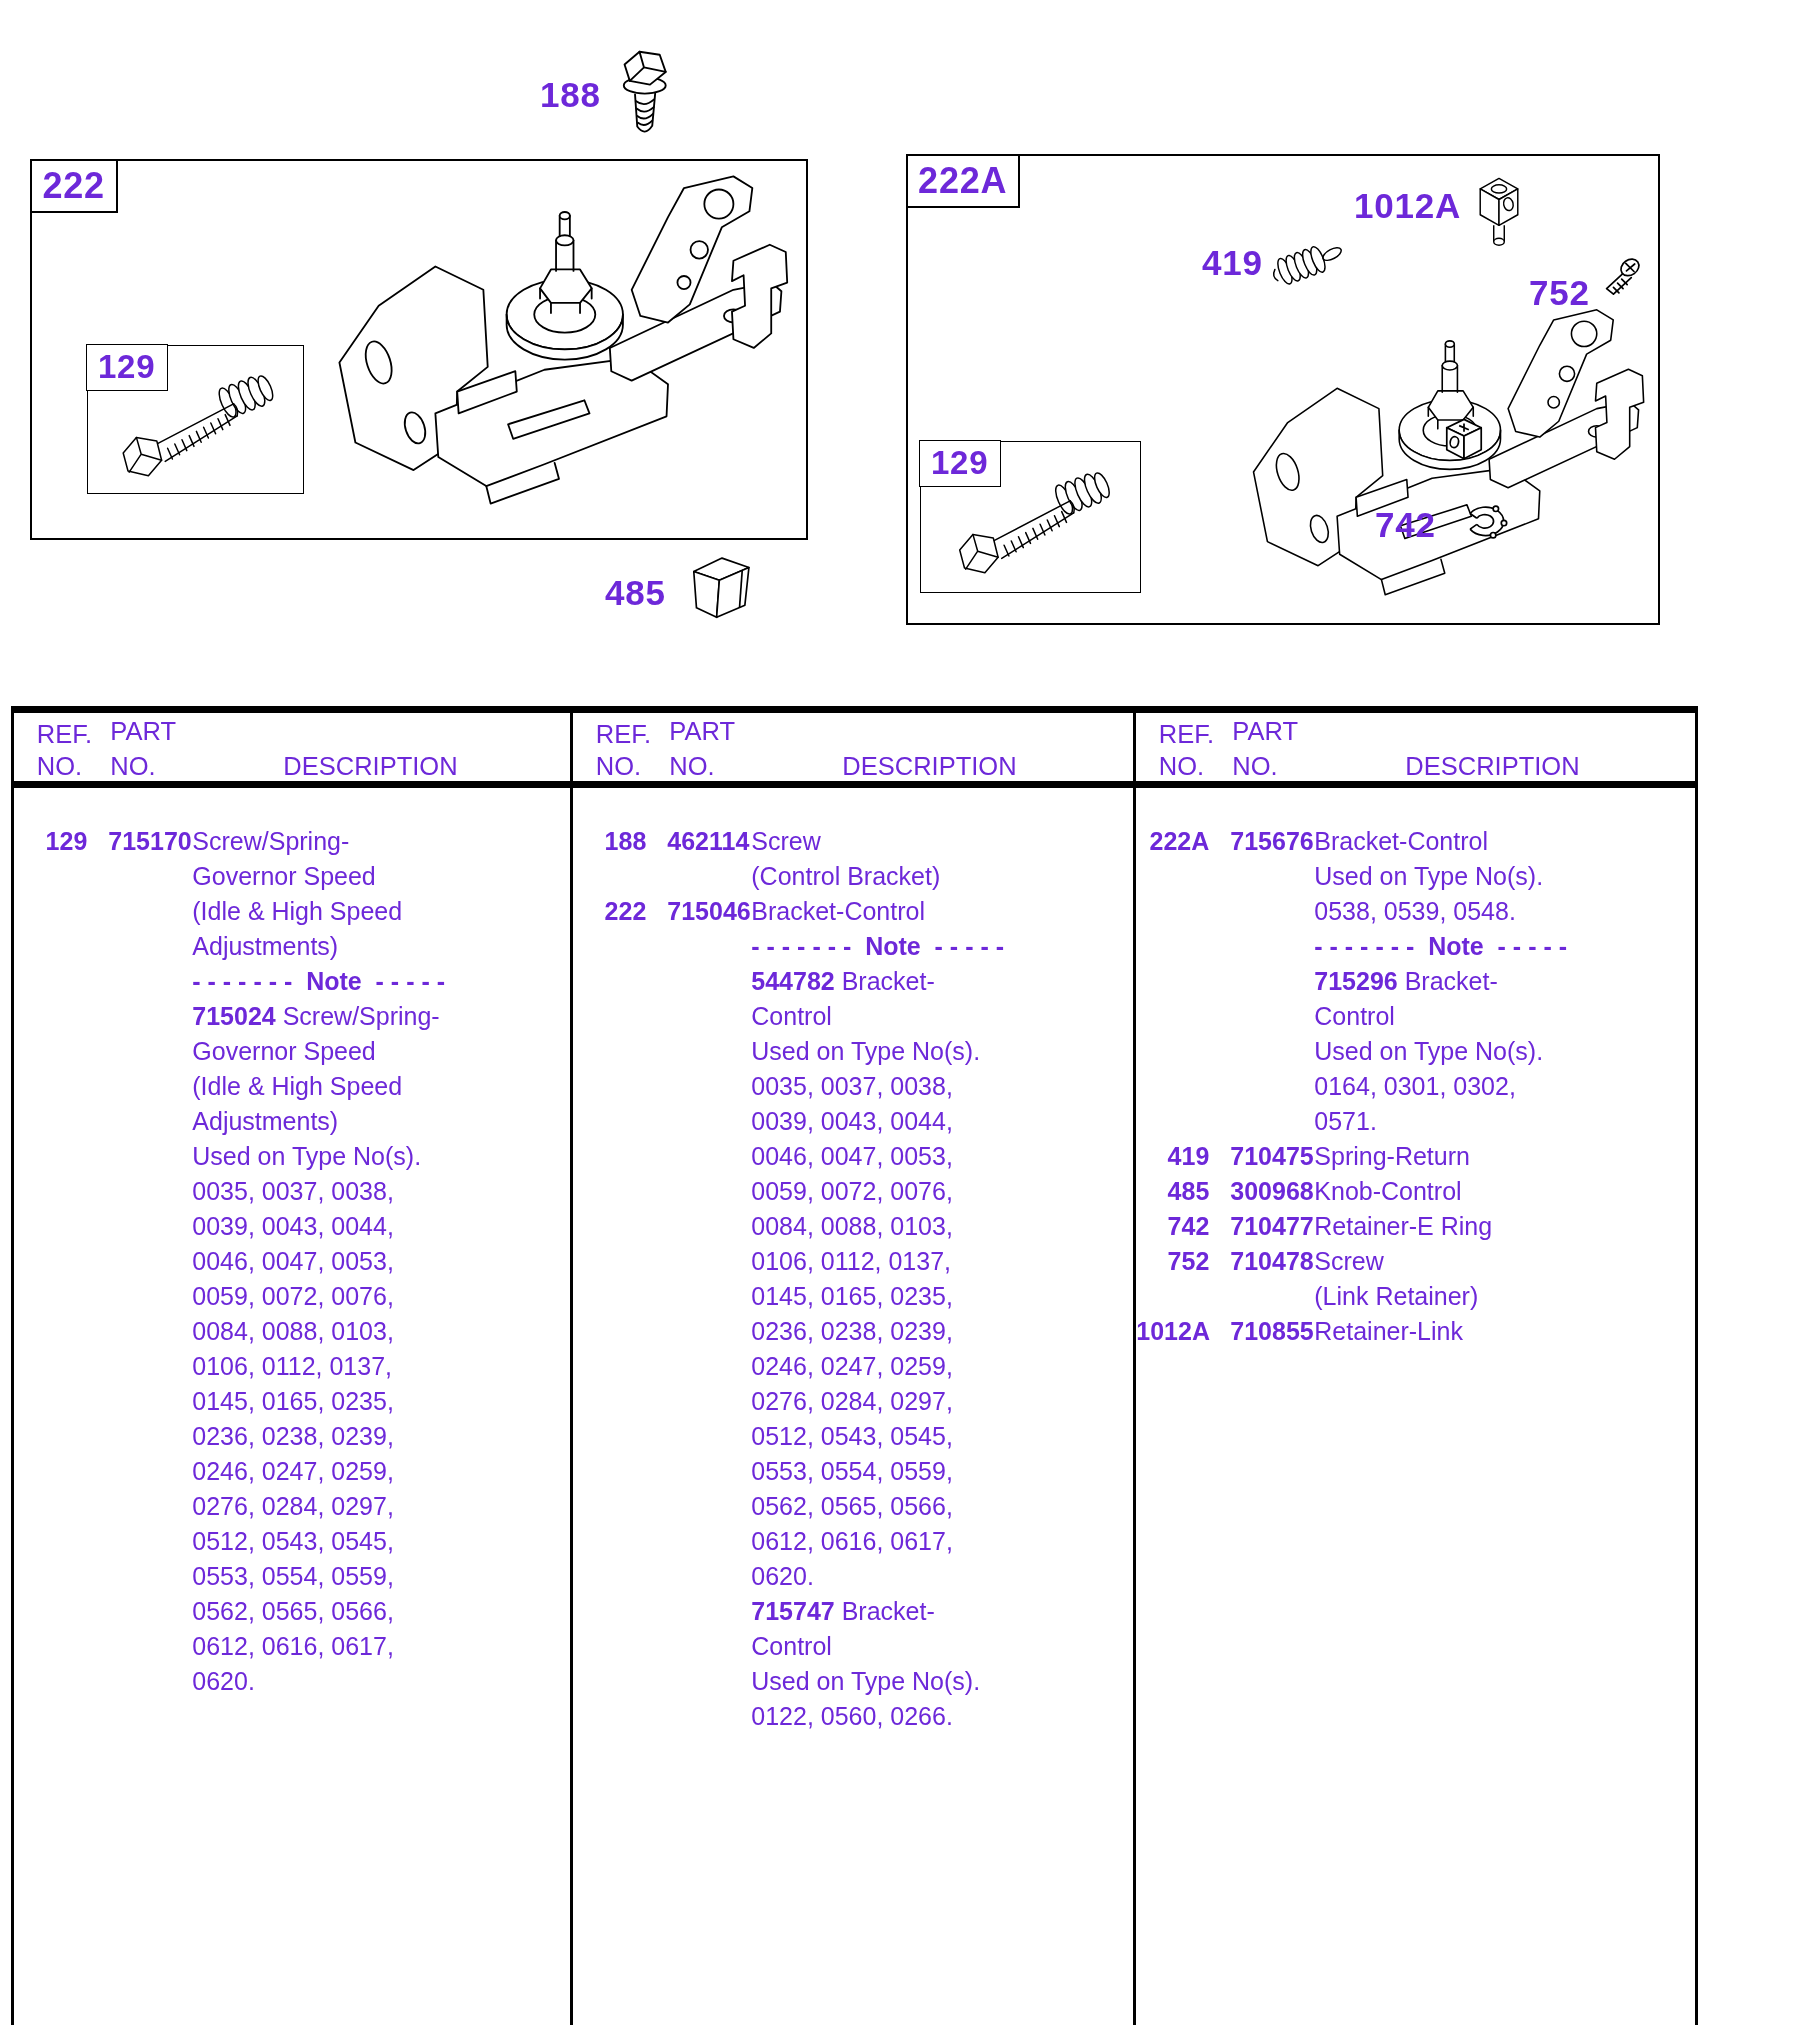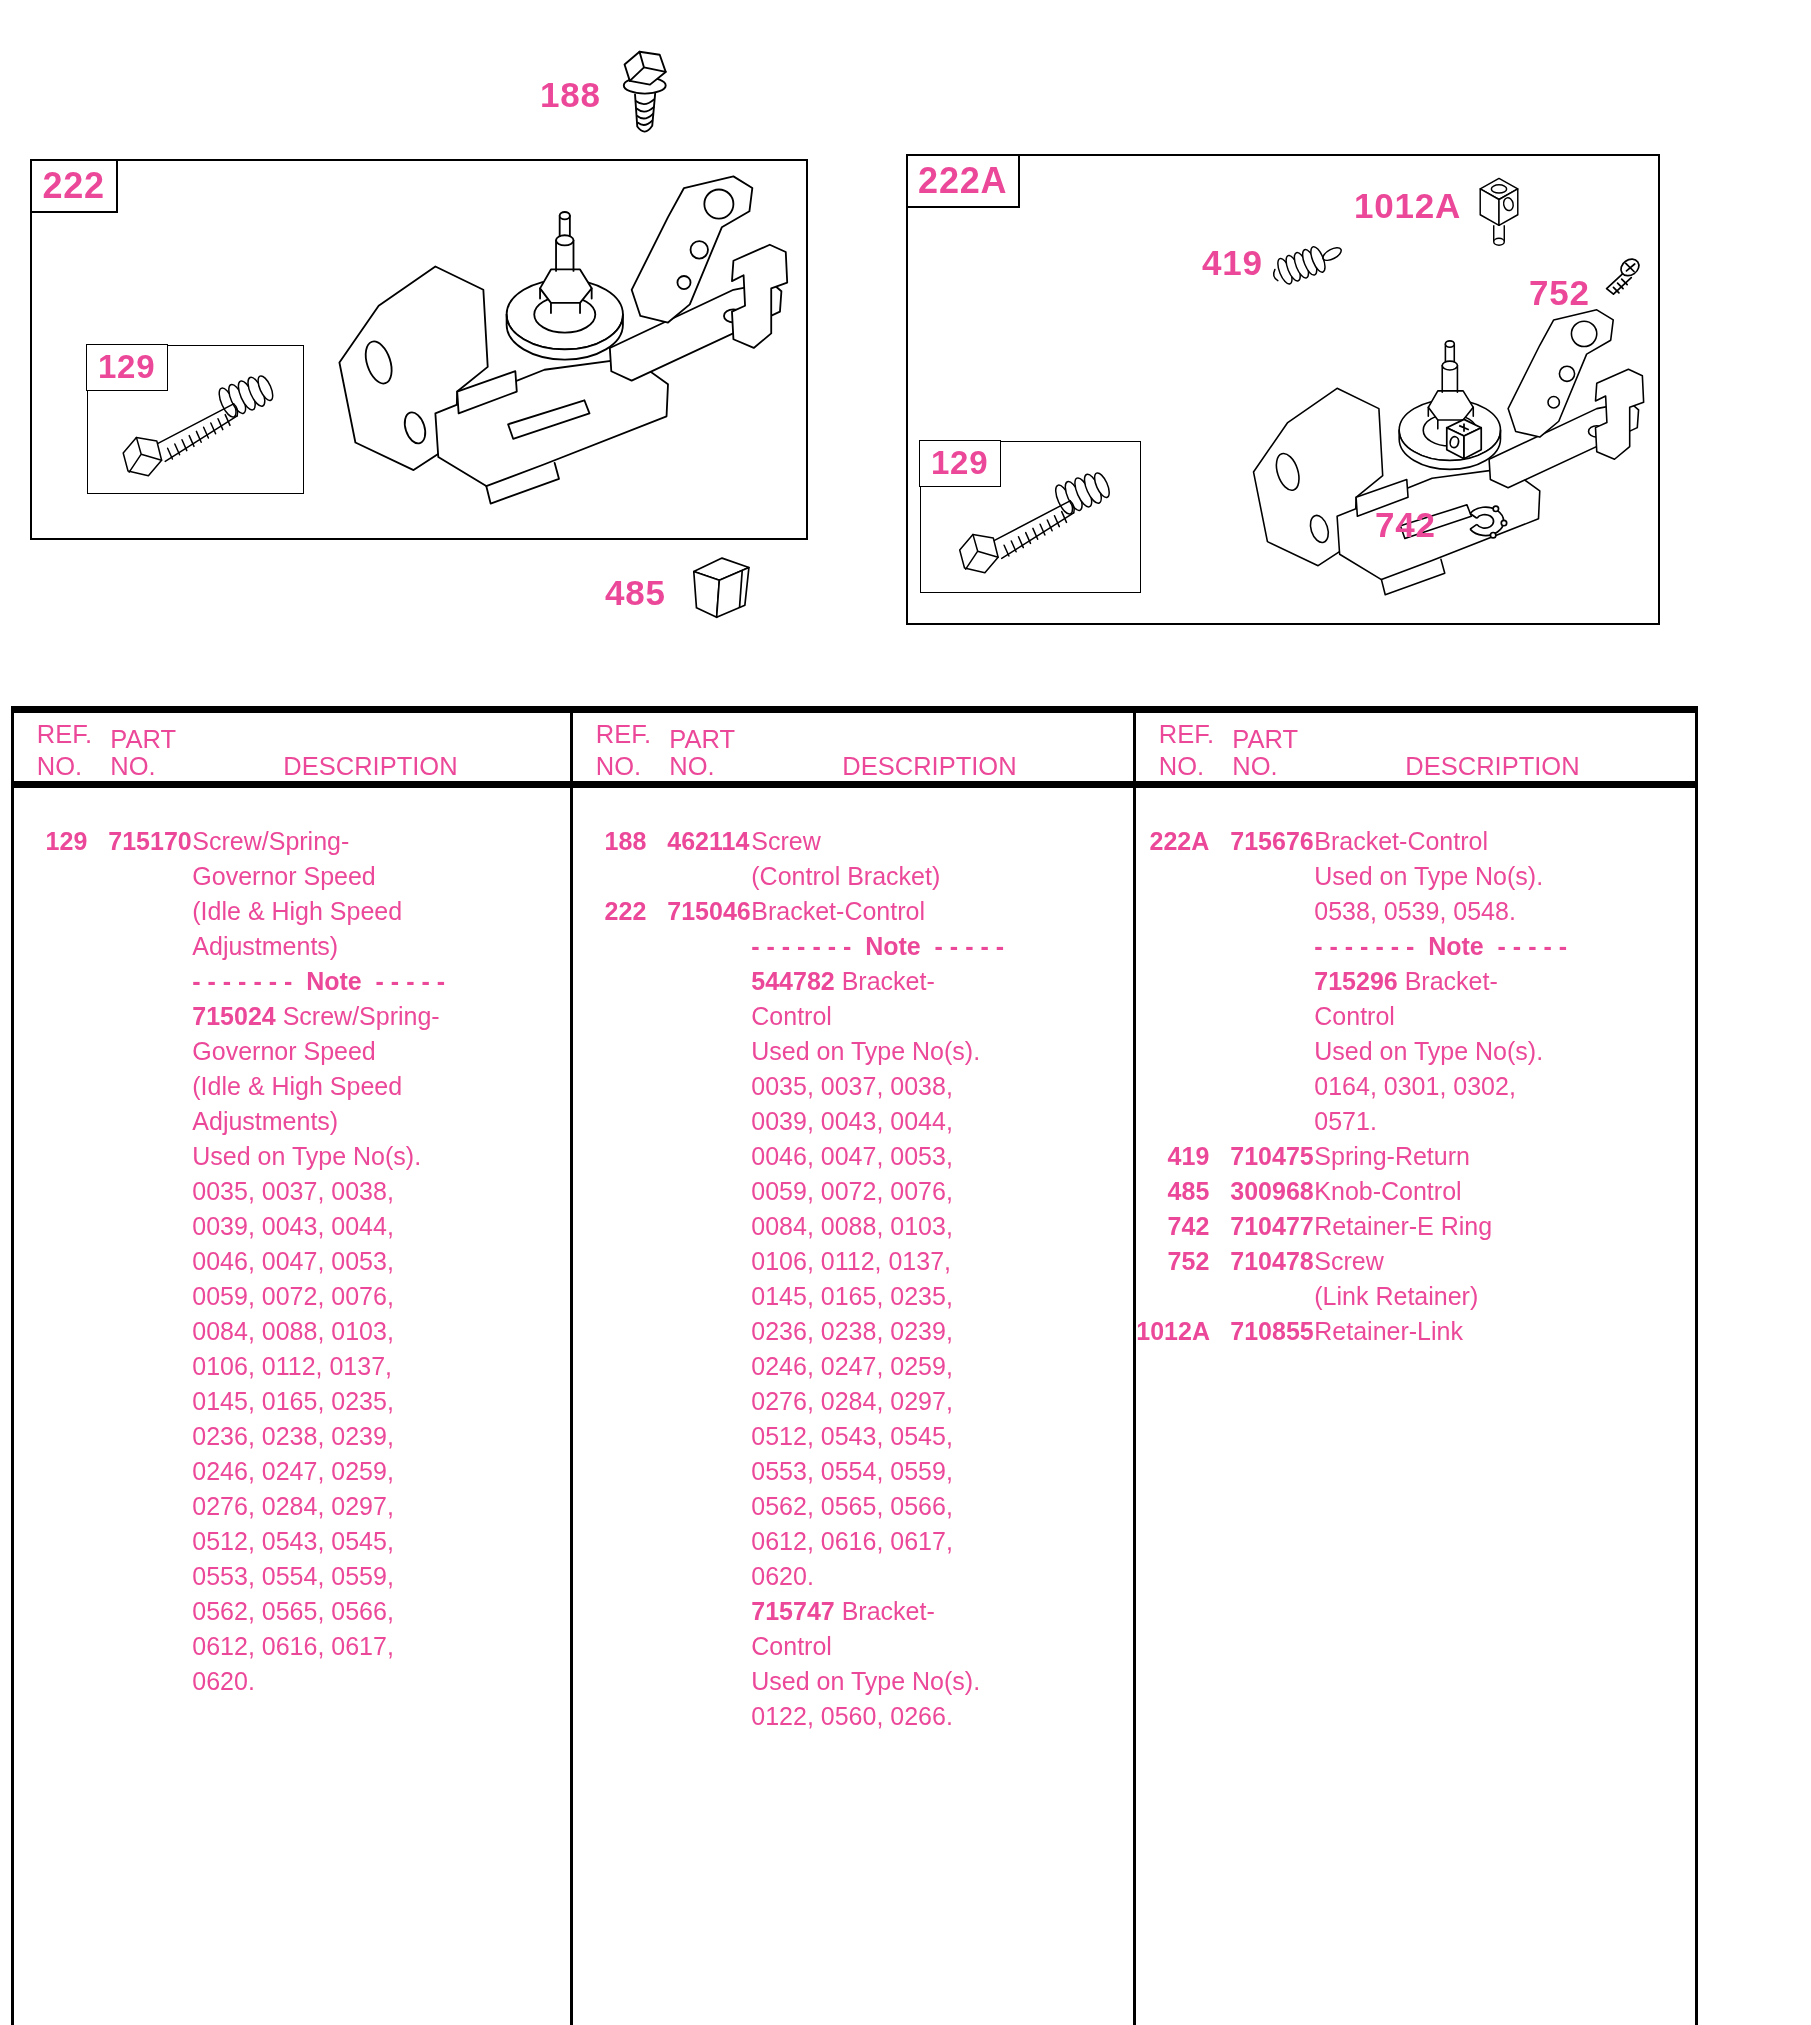--- a/index.html
+++ b/index.html
@@ -1,37 +1,37 @@
 <!DOCTYPE html>
 <html style="font-size:12px"><head>
 <meta charset="utf-8">
 <style>
   html,body{margin:0;padding:0;background:#fff;}
-  .page{position:relative;width:1811px;height:2025px;background:#fff;color:#ec4899;
+  .page{position:relative;width:1811px;height:2025px;background:#fff;color:#6d28d9;
         font-family:"Liberation Sans",sans-serif;overflow:hidden;}
 
   
   .lbl{position:absolute;font-weight:bold;font-size:35px;line-height:1;letter-spacing:0.8px;}
   .dbox{position:absolute;border:2.3px solid #000;background:#fff;}
   .tag{position:absolute;left:-2.3px;top:-2.3px;border:2.3px solid #000;background:#fff;
        display:flex;align-items:center;justify-content:center;
        font-weight:bold;font-size:36px;letter-spacing:0.8px;}
   .inset{position:absolute;border:1.5px solid #000;background:#fff;}
   .inset .tag{border-width:1.5px;font-size:33px;}
   .draw{position:absolute;overflow:visible;}
 
   
   .table-area{position:absolute;left:11.3px;top:706px;width:1687px;height:1319px;}
   .hrule{position:absolute;left:0;width:100%;height:6.8px;background:#000;}
   .mid{top:75px;}
   .vline{position:absolute;top:0;height:100%;width:3px;background:#000;}
   .tcol{position:absolute;top:6.8px;width:542px;font-size:25px;line-height:35px;}
   .col-header{position:relative;height:83px;font-size:25.5px;}
   .col-header span{position:absolute;white-space:nowrap;}
-  .h-ref1{left:22.5px;top:4.5px;}  .h-part1{left:96px;top:9px;}
+  .h-ref1{left:22.5px;top:4.5px;}  .h-part1{left:96px;top:1px;}
   .h-ref2{left:22.5px;top:36px;} .h-part2{left:96px;top:36px;} .h-desc{left:269px;top:36px;}
   .rows{margin-top:28px;}
   .trow{display:flex;align-items:flex-start;}
   .ref{flex:none;width:73px;text-align:right;font-weight:bold;}
   .part{flex:none;width:84px;margin-left:21px;font-weight:bold;}
   .desc{flex:1;min-width:0;}
   .dline{white-space:pre-wrap;}
   .dline b{font-weight:bold;}
 </style>
 </head>

